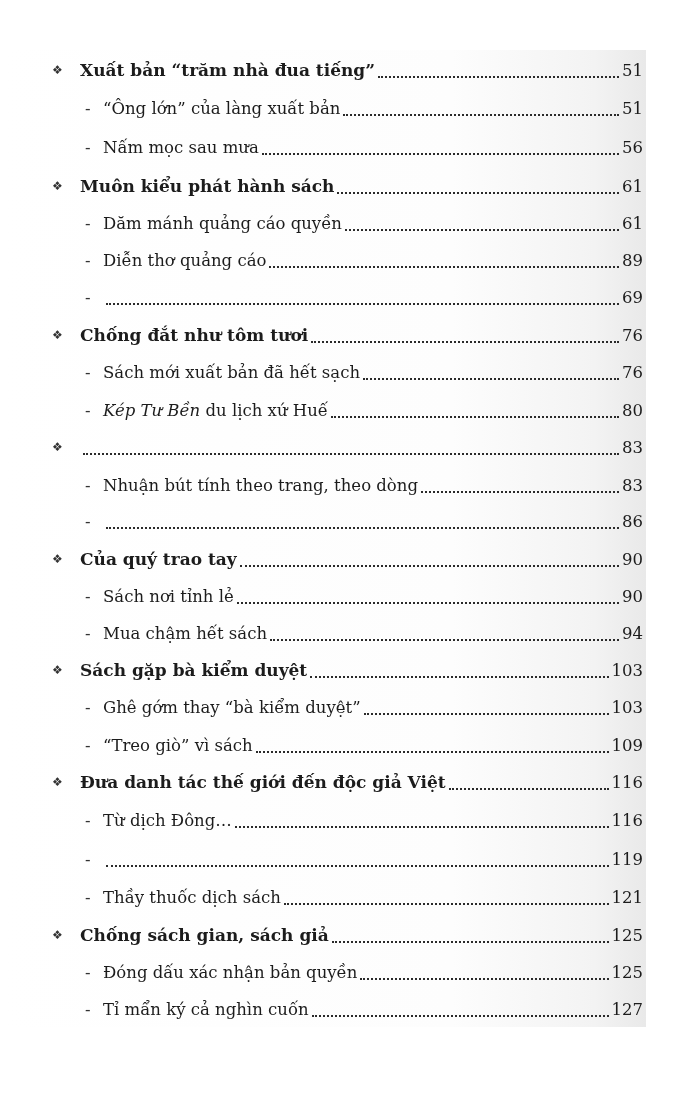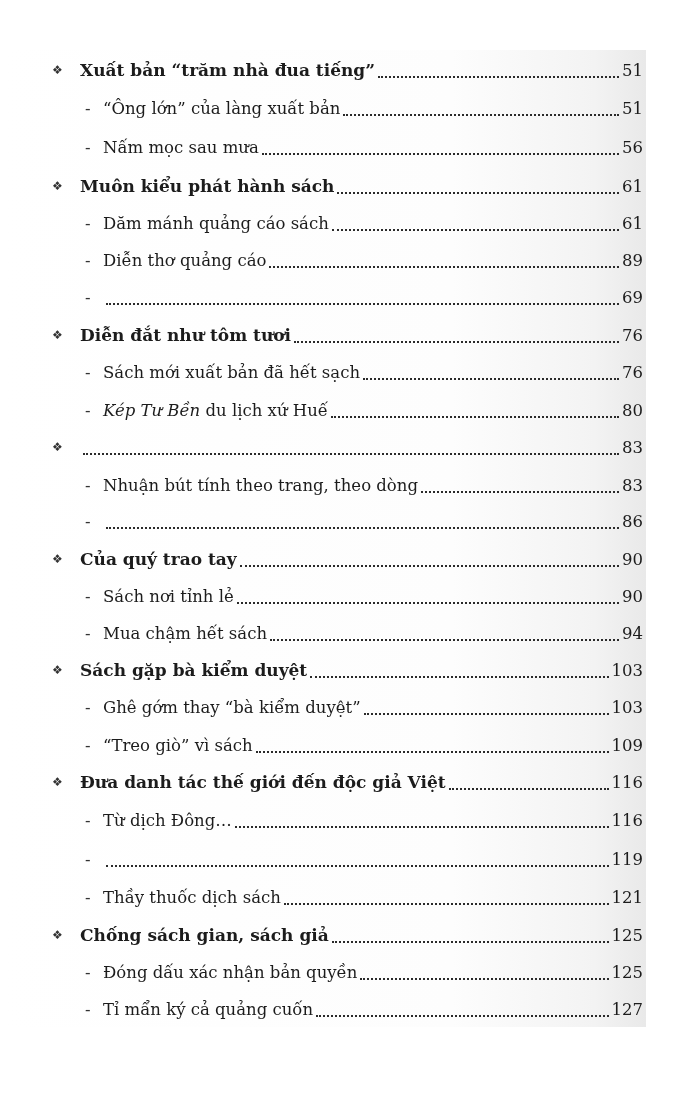--- a/index.html
+++ b/index.html
@@ -119,38 +119,38 @@
     <span class="page-num">56</span>
   </div>
     <div class="row section" style="top: 116px;">
     <span class="marker marker-bullet">❖</span>
     <span class="title">Muôn kiểu phát hành sách</span>
     <span class="leader"></span>
     <span class="page-num">61</span>
   </div>
     <div class="row sub" style="top: 152.5px;">
     <span class="marker marker-dash">-</span>
-    <span class="title">Dăm mánh quảng cáo sách</span>
+    <span class="title">Dăm mánh quảng cáo quyền</span>
     <span class="leader"></span>
     <span class="page-num">61</span>
   </div>
     <div class="row sub" style="top: 190px;">
     <span class="marker marker-dash">-</span>
     <span class="title">Diễn thơ quảng cáo</span>
     <span class="leader"></span>
     <span class="page-num">89</span>
   </div>
     <div class="row sub" style="top: 227px;">
     <span class="marker marker-dash">-</span>
     <span class="leader"></span>
     <span class="page-num">69</span>
   </div>
     <div class="row section" style="top: 265px;">
     <span class="marker marker-bullet">❖</span>
-    <span class="title">Diễn đắt như tôm tươi</span>
+    <span class="title">Chống đắt như tôm tươi</span>
     <span class="leader"></span>
     <span class="page-num">76</span>
   </div>
     <div class="row sub" style="top: 302px;">
     <span class="marker marker-dash">-</span>
     <span class="title">Sách mới xuất bản đã hết sạch</span>
     <span class="leader"></span>
     <span class="page-num">76</span>
   </div>
     <div class="row sub" style="top: 340px;">
@@ -241,17 +241,17 @@
     <span class="page-num">125</span>
   </div>
     <div class="row sub" style="top: 902px;">
     <span class="marker marker-dash">-</span>
     <span class="title">Đóng dấu xác nhận bản quyền</span>
     <span class="leader"></span>
     <span class="page-num">125</span>
   </div>
     <div class="row sub" style="top: 939px;">
     <span class="marker marker-dash">-</span>
-    <span class="title">Tỉ mẩn ký cả quảng cuốn</span>
+    <span class="title">Tỉ mẩn ký cả nghìn cuốn</span>
     <span class="leader"></span>
     <span class="page-num">127</span>
   </div>
   </div>
 
 </body></html>

